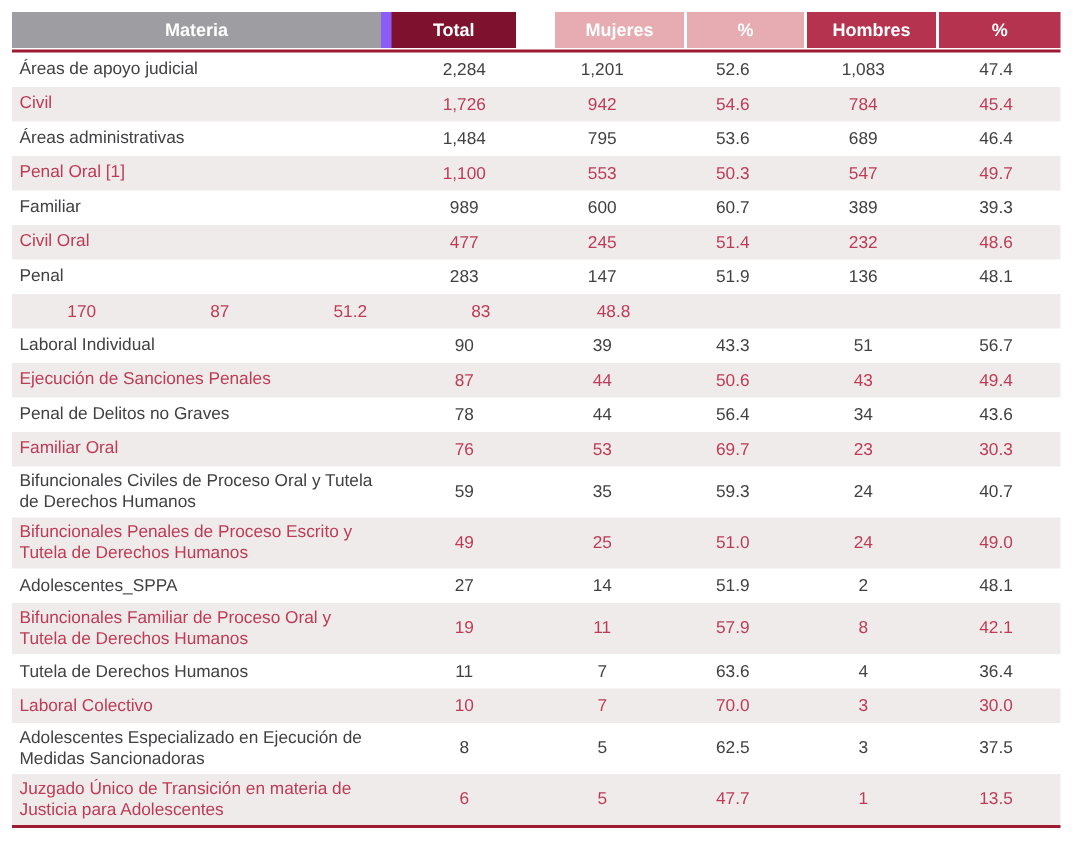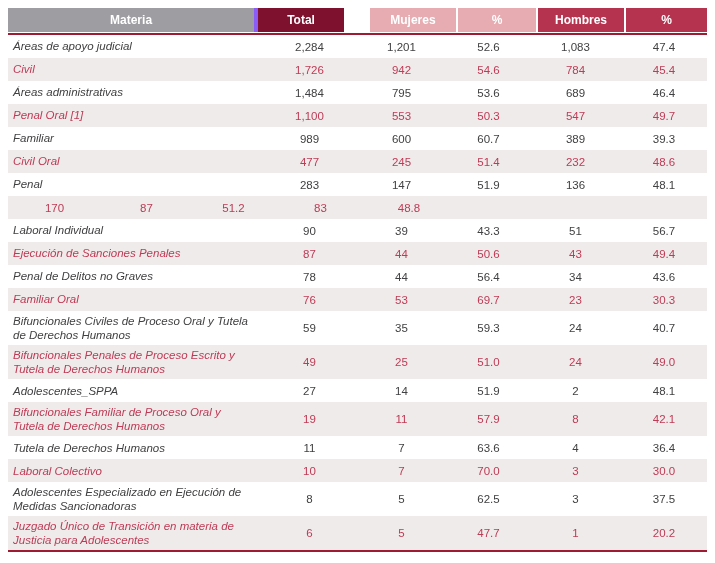--- a/index.html
+++ b/index.html
@@ -38,21 +38,21 @@
   .th {
     box-sizing: border-box;
     display: flex;
     align-items: center;
     justify-content: center;
     color: #ffffff;
     font-weight: bold;
     font-size: 12px;
   }
   .th-materia  { background: #9D9DA2; }
-  .th-total    { background: #7E112E; border-left: 4px solid #8b5cf6; text-align: right; }
+  .th-total    { background: #7E112E; border-left: 7px solid #8b5cf6; text-align: right; }
   .th-mujeres  { background: #E6ACB1; border-left: 2px solid #ffffff; margin-left: 24px; }
   .th-pctm     { background: #E6ACB1; border-left: 2px solid #ffffff; }
   .th-hombres  { background: #B63350; border-left: 2px solid #ffffff; }
   .th-pcth     { background: #B63350; border-left: 2px solid #ffffff; }
 
   .header-rule {
     height: 2px;
     background: #9E1B32;
     margin-top: 1px;
   }
@@ -68,21 +68,20 @@
   .row.striped {
     background: #EFEBEB;
     color: #BE3B55;
   }
   .cell {
     box-sizing: border-box;
   }
   .cell.c0 {
     padding: 3px 14px 3px 5px;
     line-height: 1.22;
-    font-style: italic;
   }
   .cell.num {
     text-align: center;
   }
 
   
   .total-row {
     display: flex;
     align-items: center;
     height: 24px;
@@ -261,21 +260,21 @@
     <div class="cell c3 num">62.5</div>
     <div class="cell c4 num">3</div>
     <div class="cell c5 num">37.5</div>
   </div>
         <div class="row striped">
     <div class="cell c0">Juzgado Único de Transición en materia de Justicia para Adolescentes</div>
     <div class="cell c1 num">6</div>
     <div class="cell c2 num">5</div>
     <div class="cell c3 num">47.7</div>
     <div class="cell c4 num">1</div>
-    <div class="cell c5 num">20.2</div>
+    <div class="cell c5 num">13.5</div>
   </div>
       </div>
 
     <div class="total-row">
       
       
       
       
       
       

